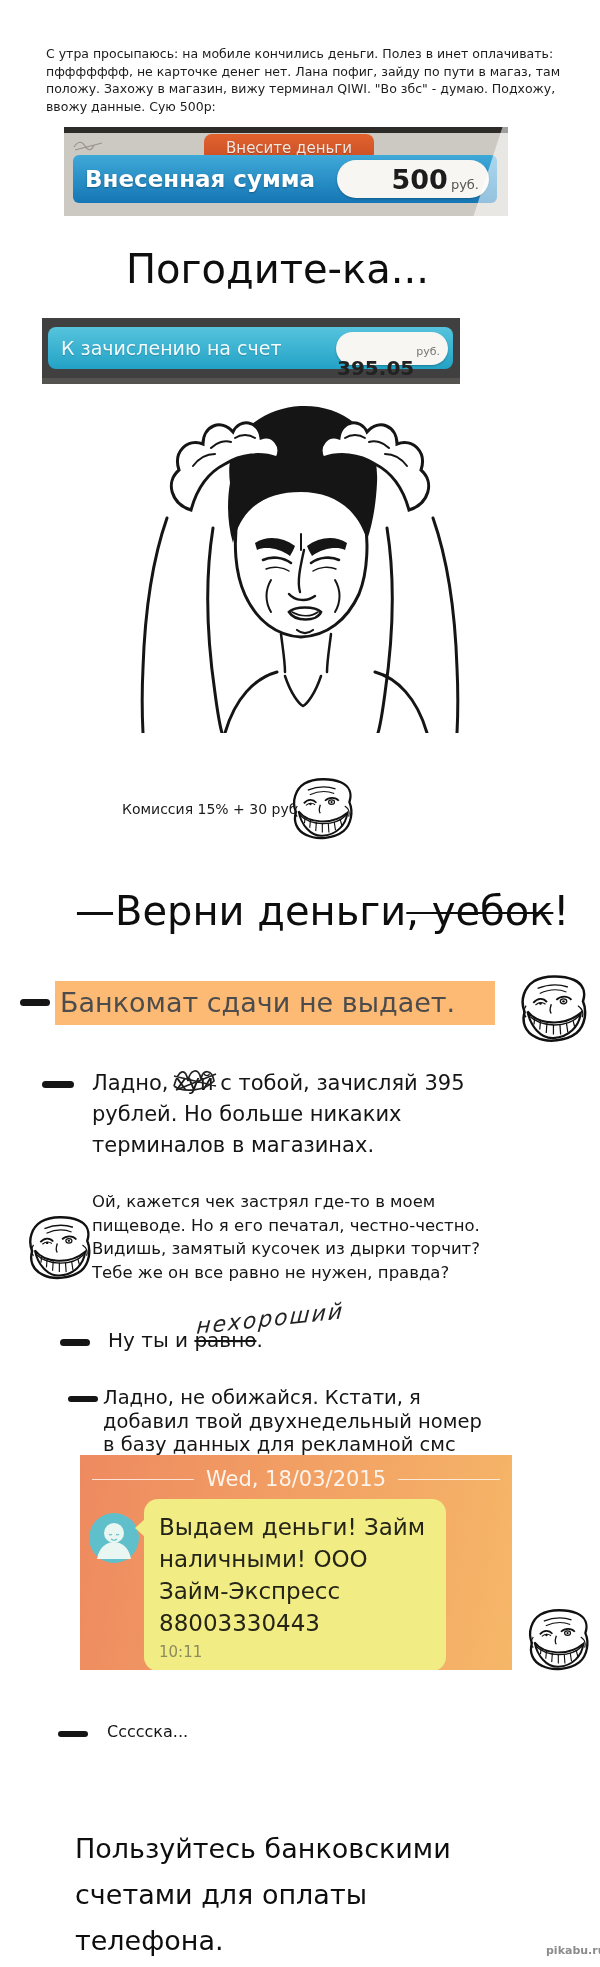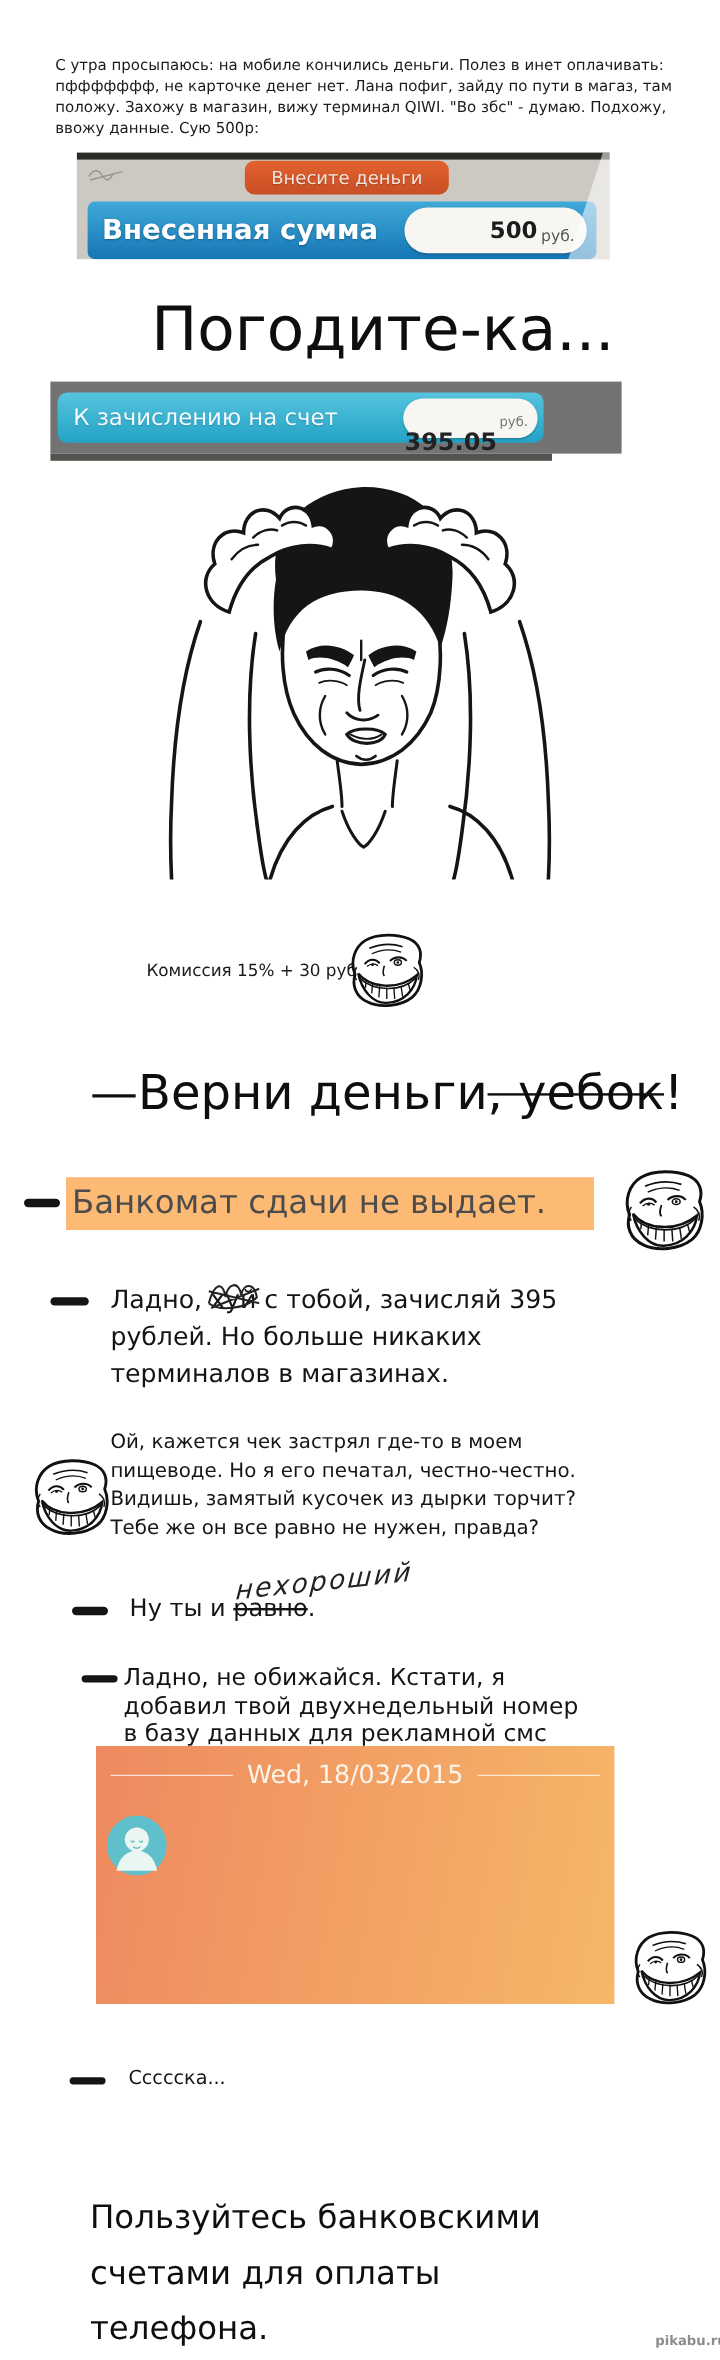--- a/index.html
+++ b/index.html
@@ -8,39 +8,39 @@
   .abs{position:absolute;}
   
   .intro{left:46px;top:45px;width:517px;font-size:12.5px;line-height:17.5px;color:#1b1b1b;}
   
   .photo1{left:64px;top:127px;width:444px;height:89px;background:#ccc9c3;overflow:hidden;}
   .photo1 .topstrip{position:absolute;left:0;top:0;width:100%;height:6px;background:#2c2b28;}
   .photo1 .glare{position:absolute;right:-14px;top:0;width:34px;height:100%;background:rgba(255,255,255,.55);transform:skewX(-18deg);}
   .tab-orange{position:absolute;left:140px;top:7px;width:170px;height:28px;border-radius:8px;
       background:linear-gradient(180deg,#e2622e,#c94e25);display:flex;align-items:center;justify-content:center;
       color:#f3e6df;font-size:15px;text-shadow:0 1px 1px rgba(0,0,0,.25);}
-  .bar-blue{position:absolute;left:9px;top:41px;width:424px;height:48px;border-radius:6px;
+  .bar-blue{position:absolute;left:9px;top:28px;width:424px;height:48px;border-radius:6px;
       background:linear-gradient(180deg,#3fa9d8,#1576b5);display:flex;align-items:center;}
   .bar-blue .lbl{margin-left:12px;color:#fff;font-weight:bold;font-size:23px;text-shadow:0 1px 2px rgba(0,0,0,.3);}
   .pill{margin-left:auto;margin-right:8px;background:#f7f6f3;border-radius:20px;display:flex;align-items:baseline;justify-content:flex-end;
       box-shadow:0 1px 2px rgba(0,0,0,.25);}
   .pill1{width:152px;height:38px;align-items:center;}
-  .pill1 .amt{font-size:19px;font-weight:700;color:#1c1c1c;margin-left:auto;}
+  .pill1 .amt{font-size:27px;font-weight:700;color:#1c1c1c;margin-left:auto;}
   .pill1 .cur{font-size:13px;color:#555;margin:10px 10px 0 3px;}
   
-  .photo2{left:42px;top:318px;width:476px;height:60px;background:#737373;}
+  .photo2{left:42px;top:318px;width:418px;height:60px;background:#404040;}
   .bar-teal{position:absolute;left:6px;top:9px;width:405px;height:42px;border-radius:8px;
       background:linear-gradient(180deg,#56c4dd,#23a2c6);display:flex;align-items:center;}
   .bar-teal .lbl{margin-left:13px;color:#f2fbfd;font-size:19px;text-shadow:0 1px 1px rgba(0,0,0,.2);}
   .pill2{width:112px;height:33px;margin-right:5px;align-items:center;}
   .pill2 .amt{font-size:20px;font-weight:700;color:#222;margin-left:auto;margin-top:40px;}
   .pill2 .cur{font-size:11px;color:#777;margin:7px 8px 0 2px;}
   .botstrip{left:42px;top:378px;width:418px;height:6px;background:#55534f;}
   
-  .h-wait{left:126px;top:246px;font-size:51px;color:#0e0e0e;}
+  .h-wait{left:126px;top:246px;font-size:40px;color:#0e0e0e;}
   .h-demand{left:75px;top:888px;font-size:40px;color:#0e0e0e;white-space:nowrap;}
   .strike{text-decoration:line-through;text-decoration-thickness:2px;}
   
   .commission{left:122px;top:801px;font-size:14px;color:#1b1b1b;}
   
   .dash{position:absolute;background:#151515;border-radius:4px;}
   
   .graybox{left:55px;top:981px;width:440px;height:44px;background:#fdba74;color:#4c4c4c;
       font-size:27px;line-height:44px;padding-left:5px;box-sizing:border-box;white-space:nowrap;overflow:hidden;}
   
@@ -214,20 +214,24 @@
       <div class="rule"></div>
       <span>Wed, 18/03/2015</span>
       <div class="rule"></div>
     </div>
     <svg class="avatar" viewBox="0 0 50 50">
       <circle cx="25" cy="25" r="25" fill="#5fc0cb"></circle>
       <circle cx="25" cy="20" r="10" fill="#eaf6f1"></circle>
       <path d="M8,46 C10,34 18,29 25,29 C32,29 40,34 42,46 Z" fill="#eaf6f1"></path>
       <path d="M20,21 q1.5,2 3,0 M27,21 q1.5,2 3,0 M22,26 q3,2.5 6,0" stroke="#5fc0cb" stroke-width="1.2" fill="none"></path>
     </svg>
+    <div class="bubble">
+      <div class="msg">Выдаем деньги! Займ наличными! ООО Займ-Экспресс 88003330443</div>
+      <div class="time">10:11</div>
+    </div>
   </div>
   <svg class="troll" style="left:524px;top:1604px" width="66" height="74">
       <use href="#trollface"></use>
     </svg>
 
   <div class="dash" style="left:58px;top:1731px;width:30px;height:6px"></div>
   <div class="abs t-curse">Ссссска...</div>
 
   <div class="abs outro">
     <div>Пользуйтесь банковскими счетами для оплаты телефона.</div>

